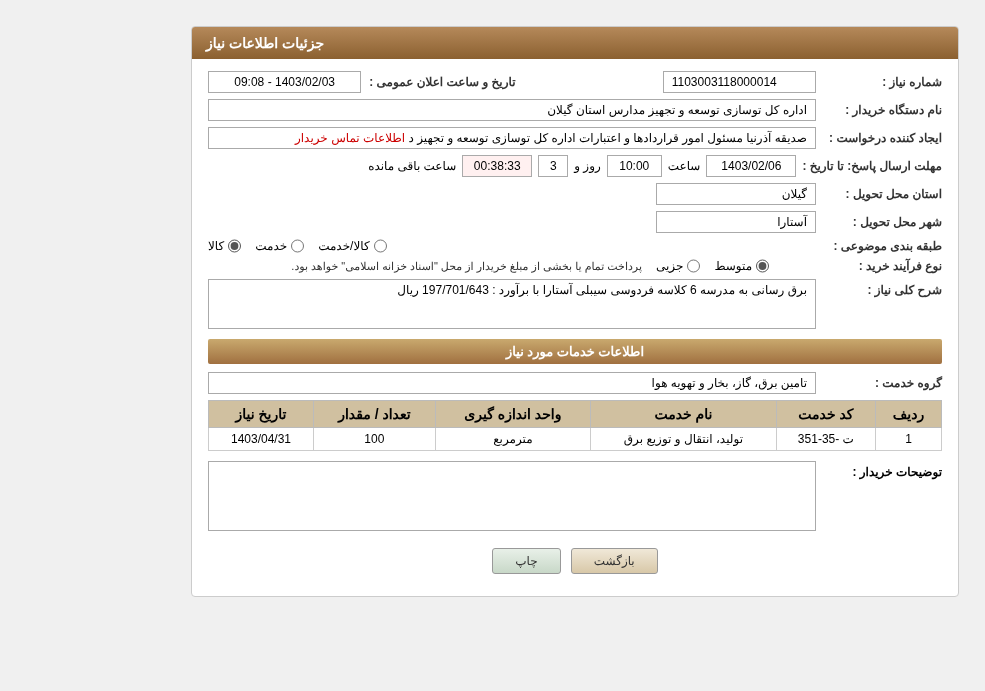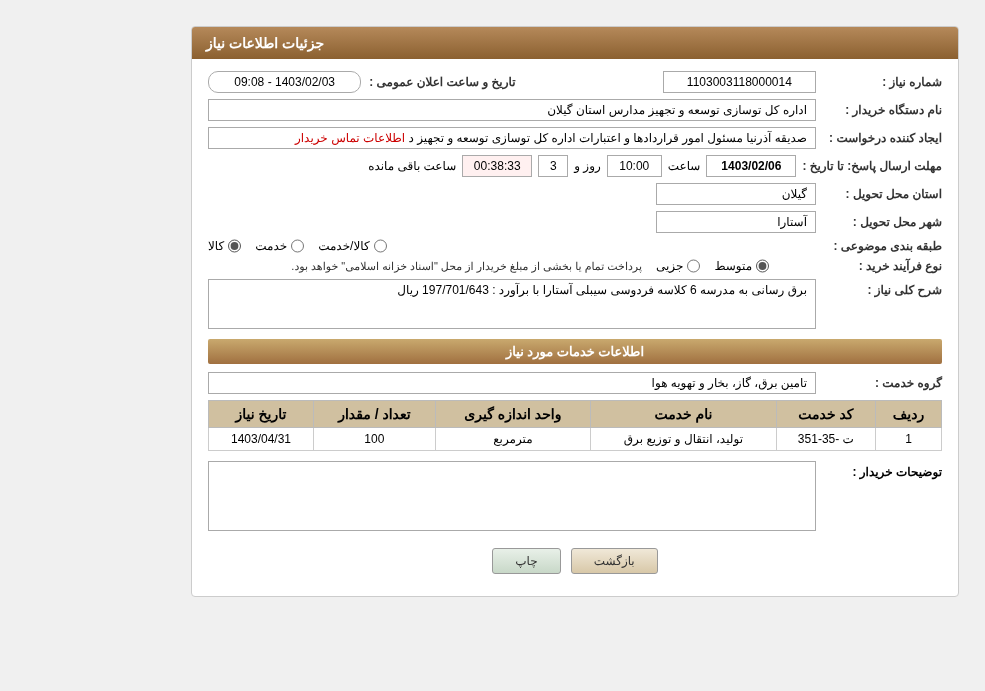--- a/index.html
+++ b/index.html
@@ -177,42 +177,42 @@
   <div class="main-card">
 
     <div class="card-header">
       <span>جزئیات اطلاعات نیاز</span>
     </div>
 
     <div class="card-body">
 
       <div class="info-row">
         <span class="label">شماره نیاز :</span>
-        <div class="value-box" style="max-width:180px; text-align:center;">1103003118000014</div>
+        <div class="value-box" style="max-width:180px; text-align:left;">1103003118000014</div>
         <span style="flex:1;"></span>
         <span class="label" style="min-width:auto; margin-left:2px;">تاریخ و ساعت اعلان عمومی :</span>
-        <div class="value-box" style="max-width:160px; text-align:center;border-radius:10px;">1403/02/03 - 09:08</div>
+        <div class="value-box" style="max-width:160px; text-align:center;">1403/02/03 - 09:08</div>
       </div>
 
       <div class="info-row">
         <span class="label">نام دستگاه خریدار :</span>
         <div class="value-box">اداره کل توسازی  توسعه و تجهیز مدارس استان گیلان</div>
       </div>
 
       <div class="info-row">
         <span class="label">ایجاد کننده درخواست :</span>
         <div class="value-box" style="flex:1;">
           <span>صدیقه آذرنیا مسئول امور قراردادها و اعتبارات اداره کل توسازی  توسعه و تجهیز د</span>
           <a class="link-text">اطلاعات تماس خریدار</a>
         </div>
       </div>
 
       <div class="info-row">
         <span class="label">مهلت ارسال پاسخ: تا تاریخ :</span>
-        <div class="small-box" style="min-width:90px;font-weight:bold;">1403/02/06</div>
+        <div class="small-box" style="min-width:90px;">1403/02/06</div>
         <span class="row-label">ساعت</span>
         <div class="small-box" style="min-width:55px;">10:00</div>
         <span class="row-label">روز و</span>
         <div class="small-box" style="min-width:30px;">3</div>
         <div class="small-box" style="min-width:70px; background:#fff0f0;">00:38:33</div>
         <span class="row-label">ساعت باقی مانده</span>
       </div>
 
       <div class="info-row">
         <span class="label">استان محل تحویل :</span>

